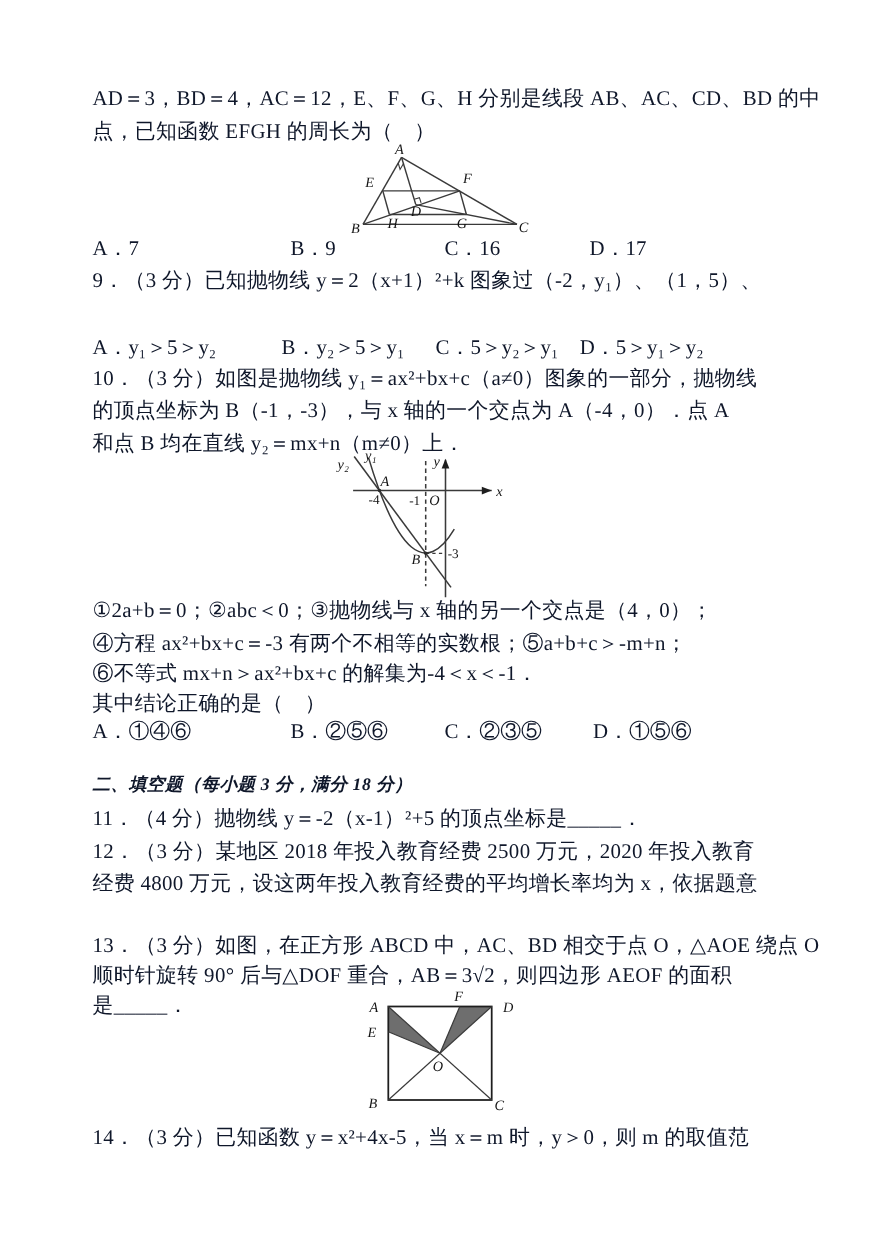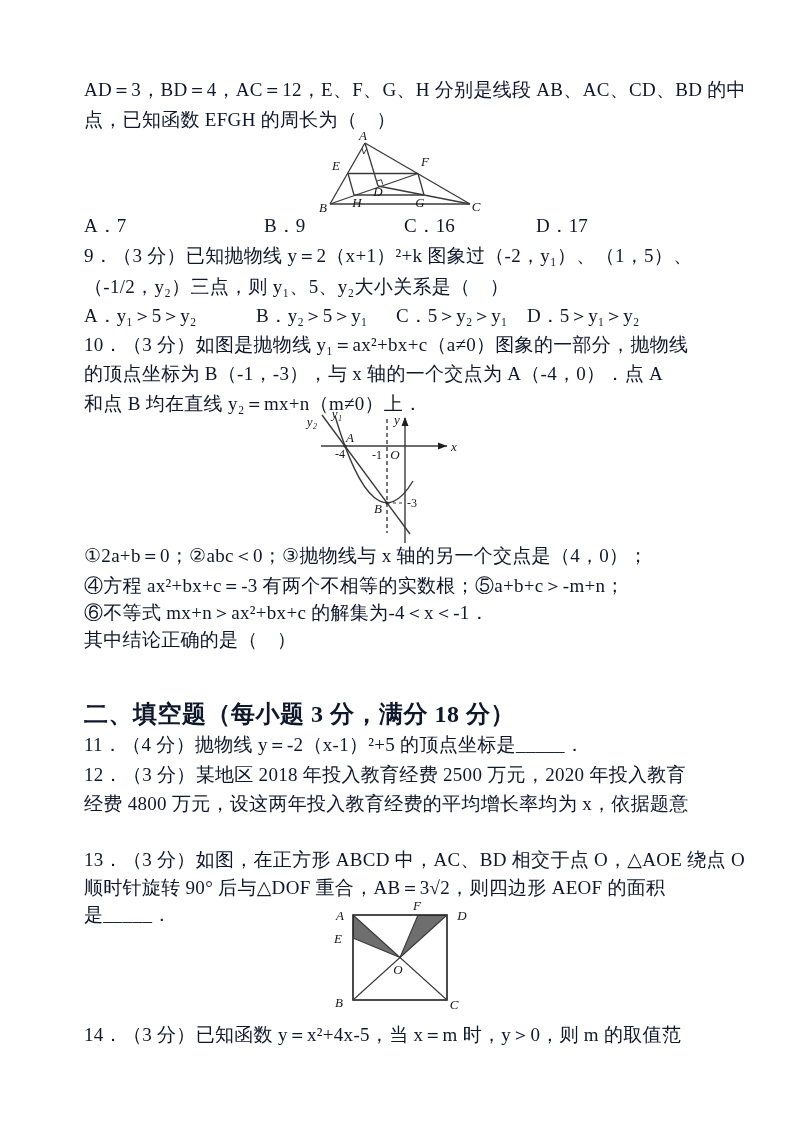--- a/index.html
+++ b/index.html
@@ -4,21 +4,21 @@
 <style>
   html,body{margin:0;padding:0;background:#e8e8e8;}
   .page{
     position:relative;width:793px;height:1122px;background:#ffffff;
     font-family:"Liberation Serif","DejaVu Serif",serif;
     font-size:19px;color:#0f172a;overflow:hidden;margin:0 auto;
   }
   .line{position:absolute;left:84px;line-height:26px;white-space:nowrap;letter-spacing:0.3px;}
   .opts{position:absolute;left:84px;width:660px;height:26px;text-decoration:underline;}
   .opts span{position:absolute;top:0;white-space:nowrap;}
-  .sec{font-weight:bold;font-size:24px;letter-spacing:0.5px;}
+  .sec{font-weight:bold;font-size:16px;letter-spacing:0.5px;font-style:italic;}
   .fig{position:absolute;}
   .fl{font-style:italic;font-size:13px;fill:#141414;font-family:"Liberation Serif","DejaVu Serif",serif;}
   .fn{font-style:normal;font-size:12px;fill:#141414;font-family:"Liberation Serif","DejaVu Serif",serif;}
   svg line, svg path, svg polyline{stroke:#3a3a3a;fill:none;}
 </style>
 </head>
 <body>
 
 <div class="page">
 
@@ -53,21 +53,20 @@
   </svg>
 
   <div class="opts" style="top:213px">
     <span style="left:0px">A．7</span>
     <span style="left:180px">B．9</span>
     <span style="left:320px">C．16</span>
     <span style="left:452px">D．17</span>
   </div>
 
   <div class="line" style="top:243px">9．（3 分）已知抛物线 y＝2（x+1）²+k 图象过（-2，y₁）、（1，5）、</div>
-  <div class="line" style="top:274px">（-1/2，y₂）三点，则 y₁、5、y₂大小关系是（　）</div>
   <div class="opts" style="top:303px">
     <span style="left:0px">A．y₁＞5＞y₂</span>
     <span style="left:172px">B．y₂＞5＞y₁</span>
     <span style="left:312px">C．5＞y₂＞y₁</span>
     <span style="left:443px">D．5＞y₁＞y₂</span>
   </div>
 
   <div class="line" style="top:332px">10．（3 分）如图是抛物线 y₁＝ax²+bx+c（a≠0）图象的一部分，抛物线</div>
   <div class="line" style="top:361px">的顶点坐标为 B（-1，-3），与 x 轴的一个交点为 A（-4，0）．点 A</div>
   <div class="line" style="top:391px">和点 B 均在直线 y₂＝mx+n（m≠0）上．</div>
@@ -96,20 +95,26 @@
     <text class="fl" x="83" y="108" text-anchor="middle">B</text>
     <text class="fn" x="45" y="53" text-anchor="middle">-4</text>
     <text class="fn" x="82" y="54" text-anchor="middle">-1</text>
     <text class="fn" x="112" y="102" text-anchor="start">-3</text>
   </svg>
 
   <div class="line" style="top:543px">①2a+b＝0；②abc＜0；③抛物线与 x 轴的另一个交点是（4，0）；</div>
   <div class="line" style="top:573px">④方程 ax²+bx+c＝-3 有两个不相等的实数根；⑤a+b+c＞-m+n；</div>
   <div class="line" style="top:600px">⑥不等式 mx+n＞ax²+bx+c 的解集为-4＜x＜-1．</div>
   <div class="line" style="top:627px">其中结论正确的是（　）</div>
+  <div class="opts" style="top:652px">
+    <span style="left:0px">A．①④⑥</span>
+    <span style="left:180px">B．②⑤⑥</span>
+    <span style="left:320px">C．②③⑤</span>
+    <span style="left:455px">D．①⑤⑥</span>
+  </div>
 
   <div class="line sec" style="top:701px">二、填空题（每小题 3 分，满分 18 分）</div>
 
   <div class="line" style="top:732px">11．（4 分）抛物线 y＝-2（x-1）²+5 的顶点坐标是_____．</div>
   <div class="line" style="top:762px">12．（3 分）某地区 2018 年投入教育经费 2500 万元，2020 年投入教育</div>
   <div class="line" style="top:791px">经费 4800 万元，设这两年投入教育经费的平均增长率均为 x，依据题意</div>
 
   <div class="line" style="top:847px">13．（3 分）如图，在正方形 ABCD 中，AC、BD 相交于点 O，△AOE 绕点 O</div>
   <div class="line" style="top:875px">顺时针旋转 90° 后与△DOF 重合，AB＝3√2，则四边形 AEOF 的面积</div>
   <div class="line" style="top:902px">是_____．</div>

